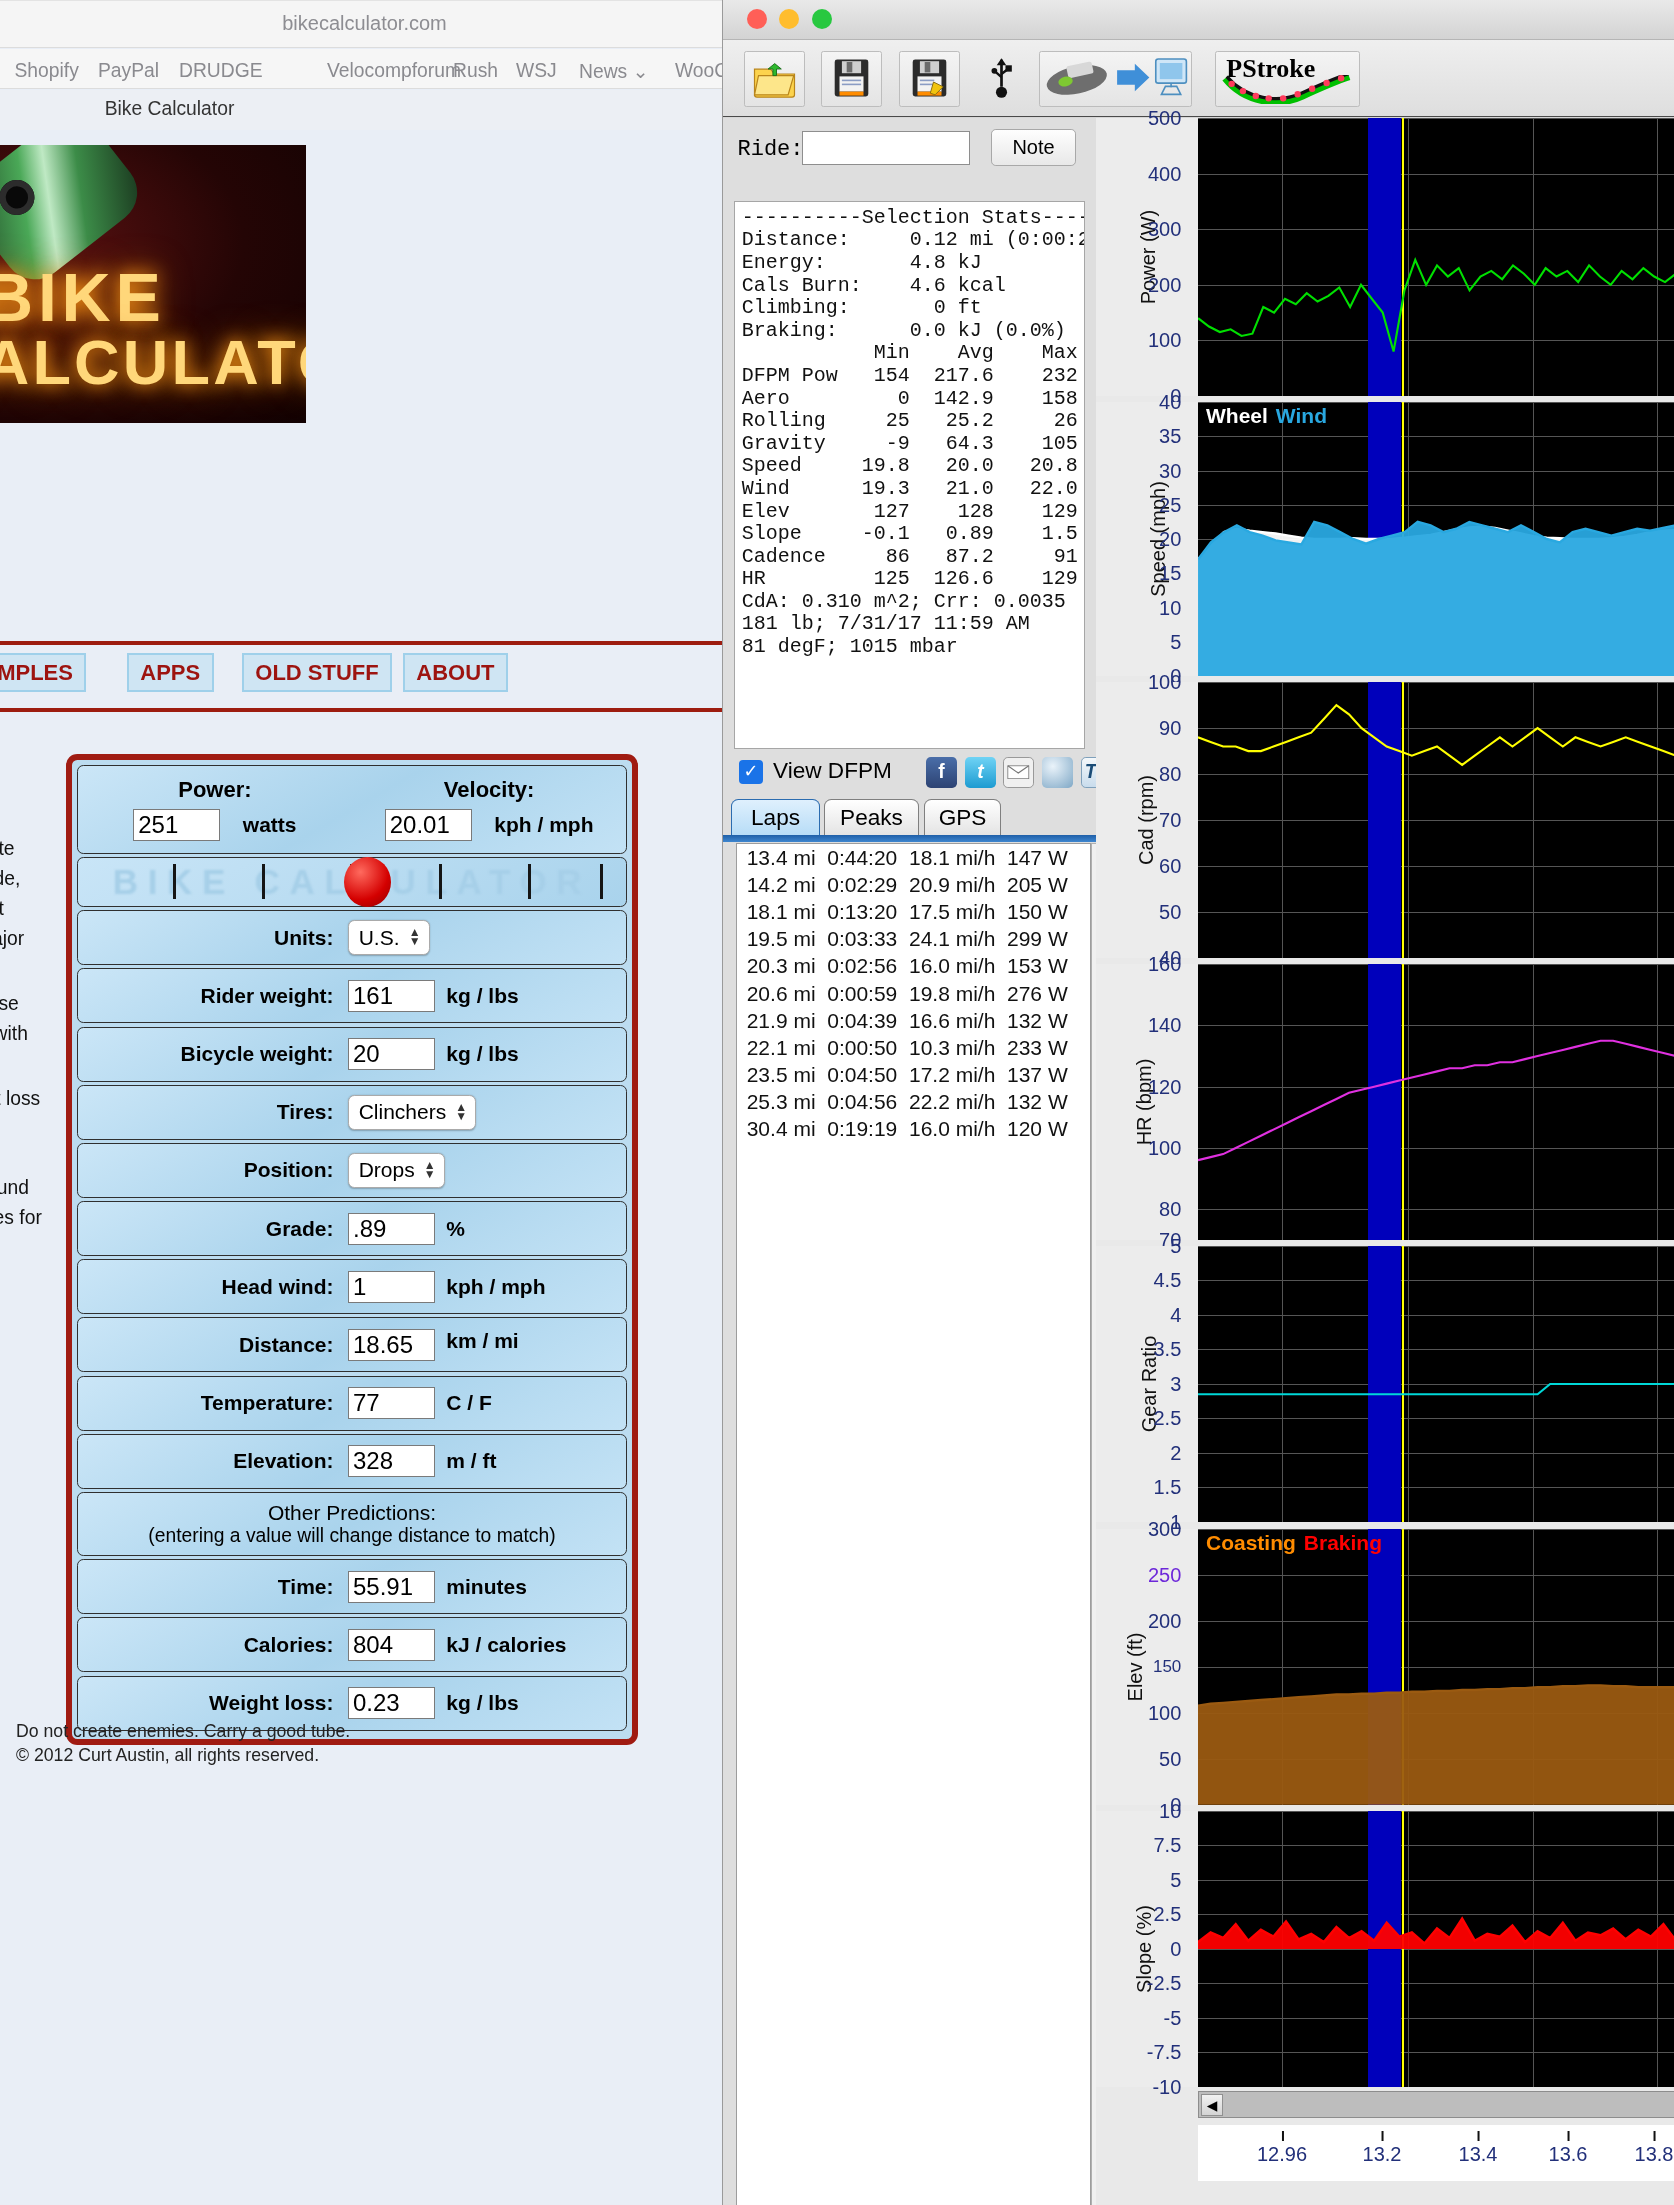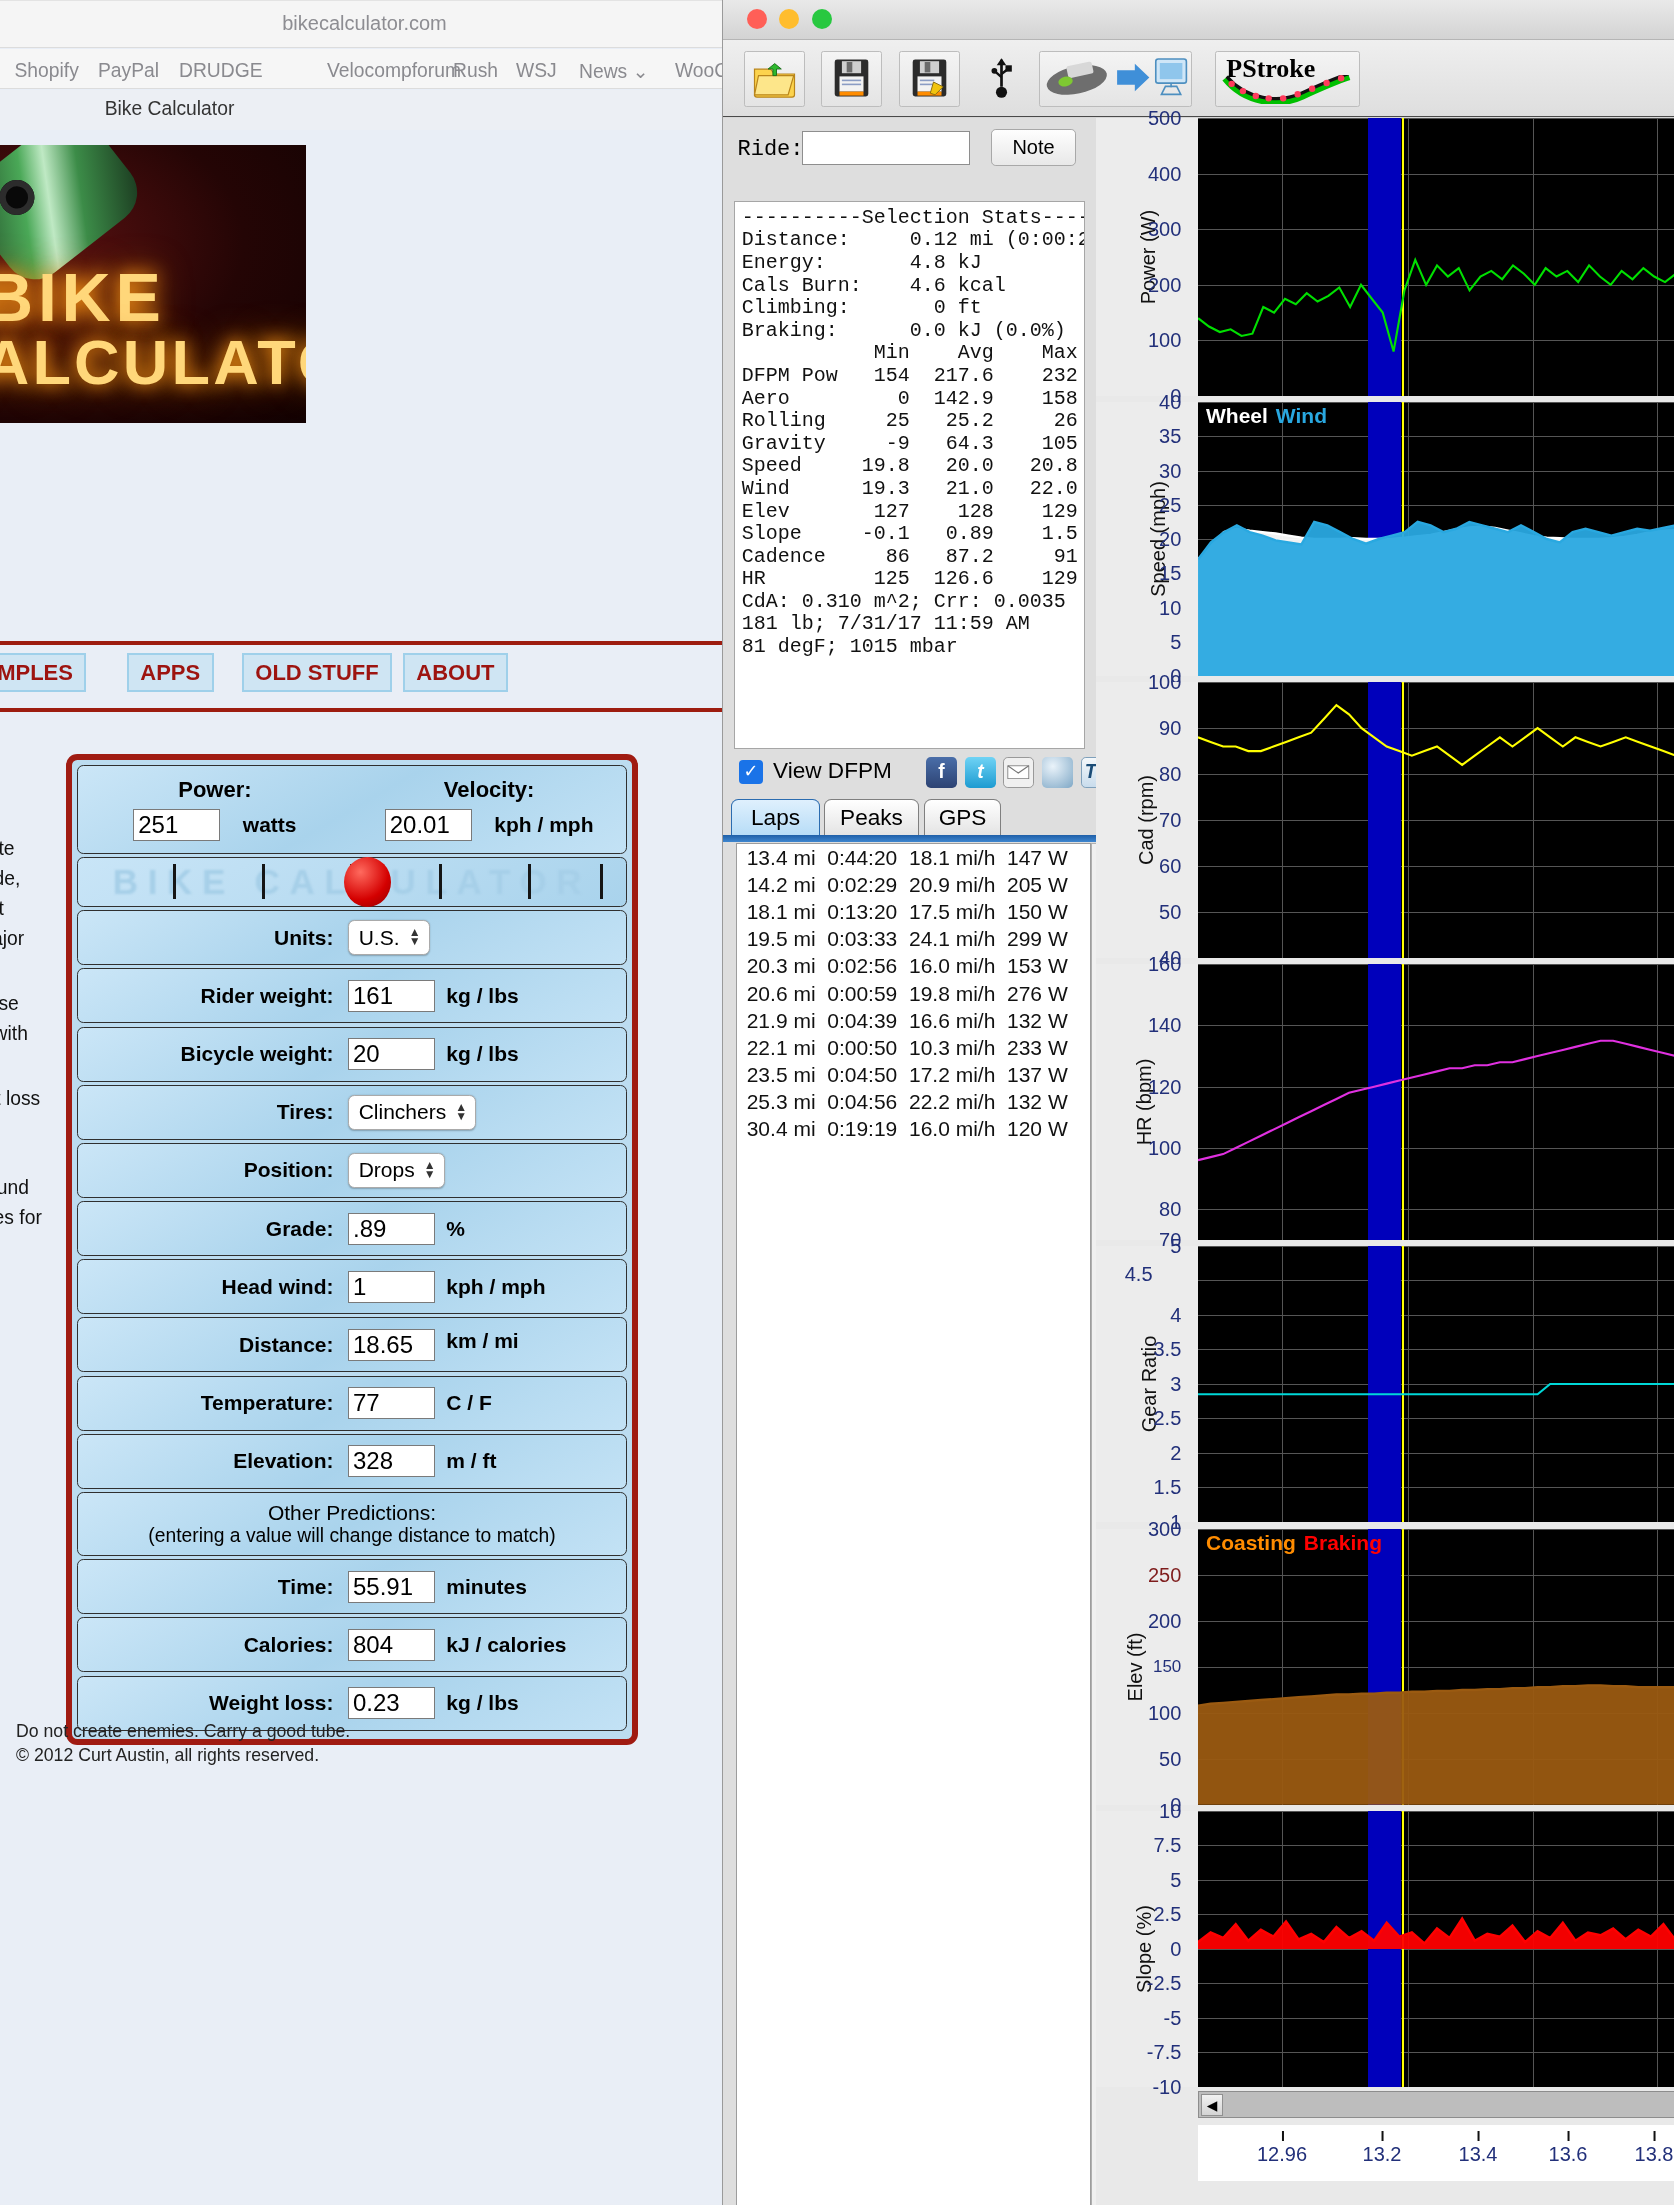--- a/index.html
+++ b/index.html
@@ -599,21 +599,21 @@
       </div>
       <div class="chart" style="top: 1128px; height: 276px;">
         <div class="ylab" style="left: 4.8px; top: 138px;">Gear Ratio</div>
         <div class="ytickbox" style="top: 276px; transform: translateY(-50%);"><span style="font-size: 20px; color: rgb(34, 48, 122); padding-right: 9.7px;">1</span></div>
         <div class="ytickbox" style="top: 241px; transform: translateY(-50%);"><span style="font-size: 20px; color: rgb(34, 48, 122); padding-right: 9.7px;">1.5</span></div>
         <div class="ytickbox" style="top: 207px; transform: translateY(-50%);"><span style="font-size: 20px; color: rgb(34, 48, 122); padding-right: 9.7px;">2</span></div>
         <div class="ytickbox" style="top: 172px; transform: translateY(-50%);"><span style="font-size: 20px; color: rgb(34, 48, 122); padding-right: 9.7px;">2.5</span></div>
         <div class="ytickbox" style="top: 138px; transform: translateY(-50%);"><span style="font-size: 20px; color: rgb(34, 48, 122); padding-right: 9.7px;">3</span></div>
         <div class="ytickbox" style="top: 103px; transform: translateY(-50%);"><span style="font-size: 20px; color: rgb(34, 48, 122); padding-right: 9.7px;">3.5</span></div>
         <div class="ytickbox" style="top: 69px; transform: translateY(-50%);"><span style="font-size: 20px; color: rgb(34, 48, 122); padding-right: 9.7px;">4</span></div>
-        <div class="ytickbox" style="top: 28px; transform: translateY(-50%); text-align: center;"><span style="font-size: 20px; color: rgb(34, 48, 122); padding-right: 9.7px;">4.5</span></div>
+        <div class="ytickbox" style="top: 34px; transform: translateY(-50%);"><span style="font-size: 20px; color: rgb(34, 48, 122); padding-right: 9.7px;">4.5</span></div>
         <div class="ytickbox" style="top: 0px; transform: translateY(-50%);"><span style="font-size: 20px; color: rgb(34, 48, 122); padding-right: 9.7px;">5</span></div>
         <div class="plot" style="height: 276px;">
           <div class="gl-h" style="top: 241px;"></div>
           <div class="gl-h" style="top: 207px;"></div>
           <div class="gl-h" style="top: 172px;"></div>
           <div class="gl-h" style="top: 138px;"></div>
           <div class="gl-h" style="top: 103px;"></div>
           <div class="gl-h" style="top: 69px;"></div>
           <div class="gl-h" style="top: 34px;"></div>
           <div class="gl-h" style="top: 0px;"></div>
@@ -628,21 +628,21 @@
           </svg>
         </div>
       </div>
       <div class="chart" style="top: 1411px; height: 276px;">
         <div class="ylab" style="left: 4.8px; top: 138px;">Elev (ft)</div>
         <div class="ytickbox" style="top: 276px; transform: translateY(-50%);"><span style="font-size: 20px; color: rgb(34, 48, 122); padding-right: 9.7px;">0</span></div>
         <div class="ytickbox" style="top: 230px; transform: translateY(-50%);"><span style="font-size: 20px; color: rgb(34, 48, 122); padding-right: 9.7px;">50</span></div>
         <div class="ytickbox" style="top: 184px; transform: translateY(-50%);"><span style="font-size: 20px; color: rgb(34, 48, 122); padding-right: 9.7px;">100</span></div>
         <div class="ytickbox" style="top: 138px; transform: translateY(-50%);"><span style="font-size: 17px; color: rgb(34, 48, 122); padding-right: 9.7px;">150</span></div>
         <div class="ytickbox" style="top: 92px; transform: translateY(-50%);"><span style="font-size: 20px; color: rgb(34, 48, 122); padding-right: 9.7px;">200</span></div>
-        <div class="ytickbox" style="top: 46px; transform: translateY(-50%);"><span style="font-size: 20px; color: #7f1d1d; padding-right: 9.7px;">250</span></div>
+        <div class="ytickbox" style="top: 46px; transform: translateY(-50%);"><span style="font-size: 20px; color: #6d28d9; padding-right: 9.7px;">250</span></div>
         <div class="ytickbox" style="top: 0px; transform: translateY(-50%);"><span style="font-size: 20px; color: rgb(34, 48, 122); padding-right: 9.7px;">300</span></div>
         <div class="plot" style="height: 276px;">
           <div class="gl-h" style="top: 230px;"></div>
           <div class="gl-h" style="top: 184px;"></div>
           <div class="gl-h" style="top: 138px;"></div>
           <div class="gl-h" style="top: 92px;"></div>
           <div class="gl-h" style="top: 46px;"></div>
           <div class="gl-h" style="top: 0px;"></div>
           <div class="gl-v" style="left: 84px;"></div>
           <div class="gl-v" style="left: 210px;"></div>

